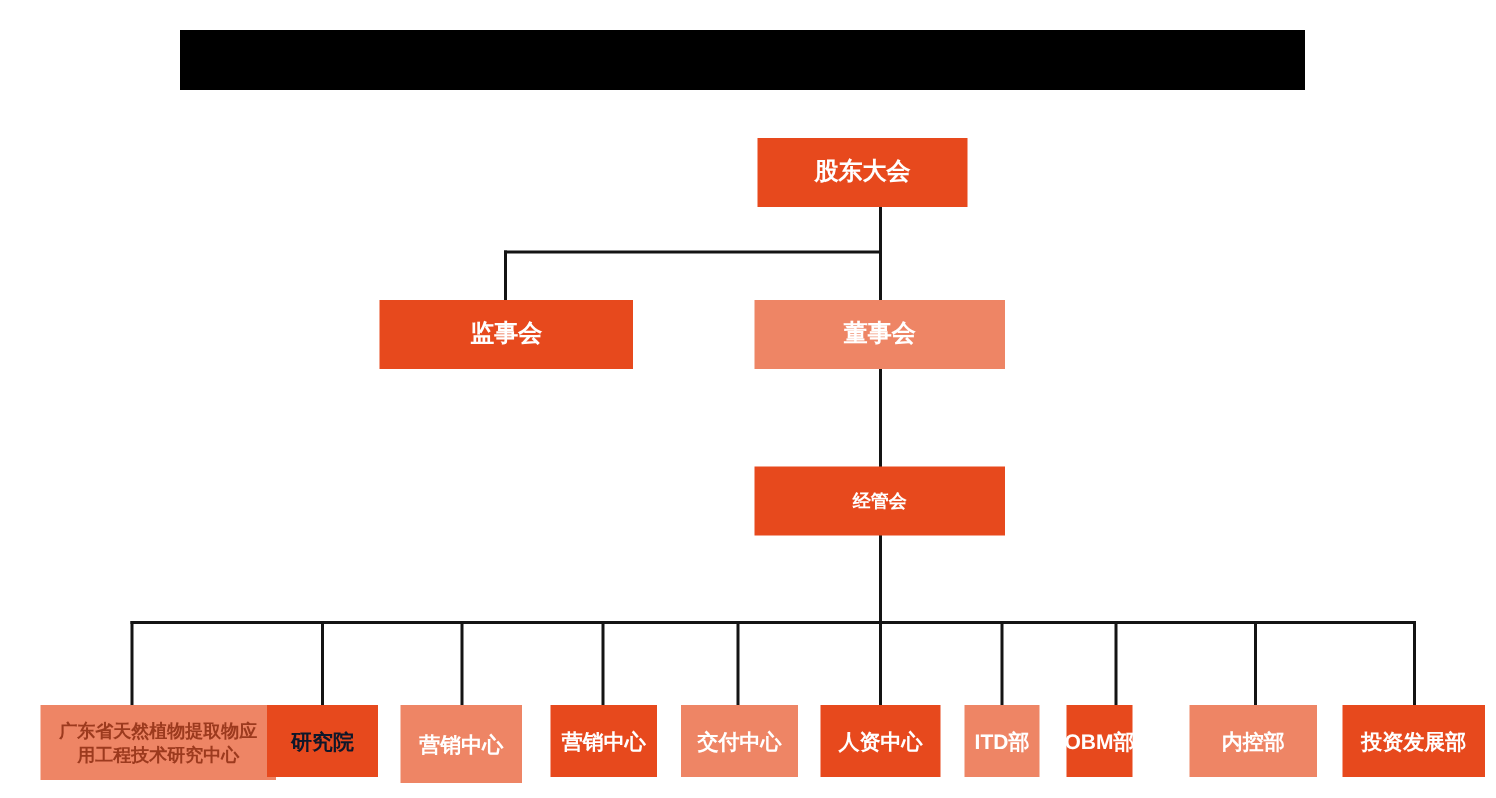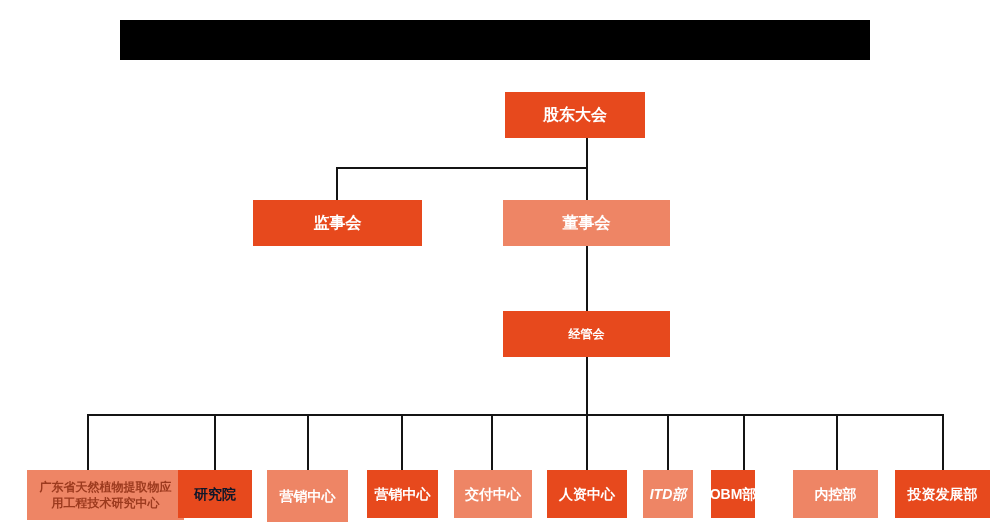--- a/index.html
+++ b/index.html
@@ -73,18 +73,18 @@
       <div class="node primary" style="left: 505px; top: 92px; width: 140px; height: 46px; font-size: 16px; background: rgb(231, 73, 29); color: rgb(255, 255, 255);">股东大会</div>
       <div class="node primary" style="left: 253px; top: 200px; width: 169px; height: 46px; font-size: 16px; background: rgb(231, 73, 29); color: rgb(255, 255, 255);">监事会</div>
       <div class="node secondary" style="left: 503px; top: 200px; width: 167px; height: 46px; font-size: 16px; background: rgb(238, 133, 101); color: rgb(255, 255, 255); text-align: right;">董事会</div>
       <div class="node primary" style="left: 503px; top: 311px; width: 167px; height: 46px; font-size: 12px; background: rgb(231, 73, 29); color: rgb(255, 255, 255);">经管会</div>
       <div class="node secondary-darktext multiline" style="left: 3px; top: 470px; width: 157px; height: 50px; font-size: 12px; background: rgb(238, 133, 101); color: rgb(156, 58, 30);">广东省天然植物提取物应用工程技术研究中心</div>
       <div class="node primary" style="left: 178px; top: 470px; width: 74px; height: 48px; font-size: 14px; background: rgb(231, 73, 29); color: #0f172a;">研究院</div>
       <div class="node secondary" style="left: 267px; top: 470px; width: 81px; height: 52px; font-size: 14px; background: rgb(238, 133, 101); color: rgb(255, 255, 255);">营销中心</div>
       <div class="node primary" style="left: 367px; top: 470px; width: 71px; height: 48px; font-size: 14px; background: rgb(231, 73, 29); color: rgb(255, 255, 255);">营销中心</div>
       <div class="node secondary" style="left: 454px; top: 470px; width: 78px; height: 48px; font-size: 14px; background: rgb(238, 133, 101); color: rgb(255, 255, 255);">交付中心</div>
       <div class="node primary" style="left: 547px; top: 470px; width: 80px; height: 48px; font-size: 14px; background: rgb(231, 73, 29); color: rgb(255, 255, 255);">人资中心</div>
-      <div class="node secondary" style="left: 643px; top: 470px; width: 50px; height: 48px; font-size: 14px; background: rgb(238, 133, 101); color: rgb(255, 255, 255); font-style: italic;">ITD部</div>
+      <div class="node secondary" style="left: 643px; top: 470px; width: 50px; height: 48px; font-size: 14px; background: rgb(238, 133, 101); color: rgb(255, 255, 255);">ITD部</div>
       <div class="node primary" style="left: 711px; top: 470px; width: 44px; height: 48px; font-size: 14px; background: rgb(231, 73, 29); color: rgb(255, 255, 255);">OBM部</div>
       <div class="node secondary" style="left: 793px; top: 470px; width: 85px; height: 48px; font-size: 14px; background: rgb(238, 133, 101); color: rgb(255, 255, 255); text-align: right;">内控部</div>
       <div class="node primary" style="left: 895px; top: 470px; width: 95px; height: 48px; font-size: 14px; background: rgb(231, 73, 29); color: rgb(255, 255, 255);">投资发展部</div>
     </div>
 </div>
 
 </body></html>

